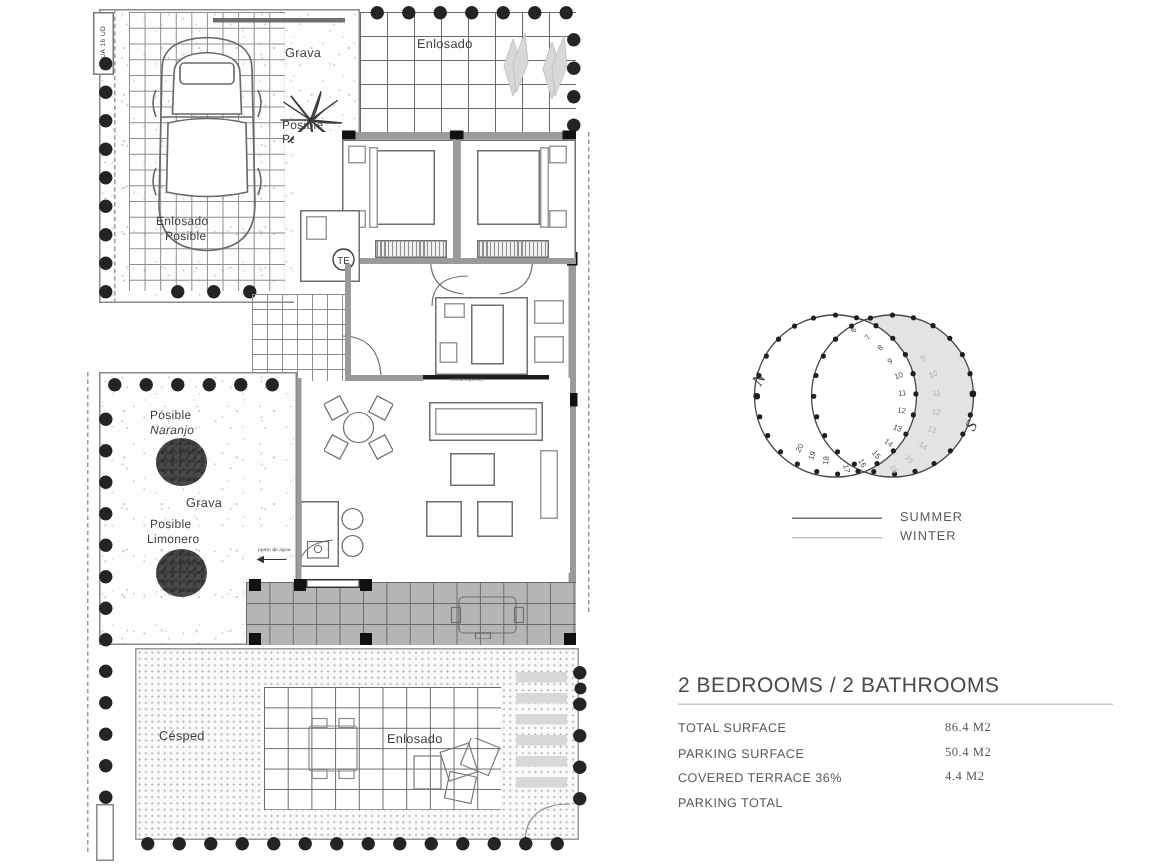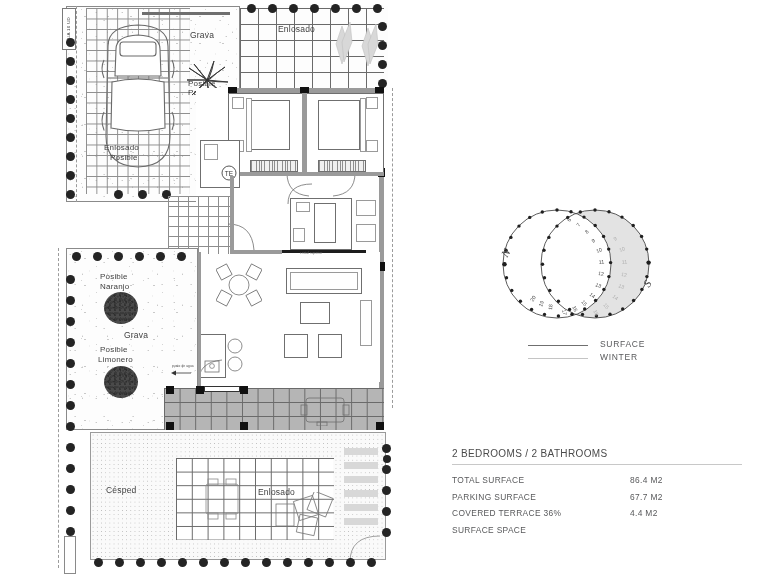--- a/index.html
+++ b/index.html
@@ -80,25 +80,25 @@
           #4a4a4a;
         background-size:5px 5px,6px 6px,5.5px 5.5px,6.5px 6.5px,5px 5px,auto;
   }
 
   
   #sundiagram{position:absolute;left:495px;top:196px;width:175px;height:150px;}
   .legend-row{position:absolute;font-size:8.5px;color:#58595b;letter-spacing:.7px;}
   .legend-line{position:absolute;height:0;border-top-style:solid;}
 
   #spec{position:absolute;left:452px;top:448px;width:290px;}
-  #spec .title{font-size:10px;color:#4a4a4a;letter-spacing:.35px;padding-bottom:5px;}
+  #spec .title{font-size:14px;color:#4a4a4a;letter-spacing:.35px;padding-bottom:5px;}
   #spec .rule{height:1px;background:#c8c8c8;margin-bottom:7px;}
   #spec table{border-collapse:collapse;width:100%;}
   #spec td{font-size:8.4px;color:#58595b;letter-spacing:.35px;padding:3.3px 0;vertical-align:top;}
-  #spec td.val{width:112px;}
+  #spec td.val{width:112px;font-family:Liberation Serif, serif;}
 </style>
 </head>
 <body>
 
 <div id="stage">
 
   <div id="plan">
 
     <div class="abs grava" style="left:66px;top:6px;width:174px;height:196px;border:.8px solid #8a8a8a;box-sizing:border-box;"></div>
 
@@ -288,21 +288,21 @@
     <svg class="abs" style="left:196px;top:358px;" width="28" height="28" viewBox="0 0 28 28">
       <path d="M26 2 Q2 4 2 26" fill="none" stroke="#6f6f6f" stroke-width=".8"></path>
     </svg>
 
     <div class="wall" style="left:196px;top:252px;width:5px;height:136px;"></div>
     <div class="wall" style="left:230px;top:176px;width:4px;height:78px;"></div>
     <div class="wall" style="left:234px;top:250px;width:48px;height:4px;"></div>
 
     <div class="abs grava" style="left:66px;top:248px;width:132px;height:182px;border:.8px solid #8a8a8a;box-sizing:border-box;"></div>
     <div class="lbl" style="left:100px;top:272px;">Posible</div>
-    <div class="lbl" style="left:100px;top:282px;">Naranjo</div>
+    <div class="lbl" style="left:100px;top:282px;font-style:italic;">Naranjo</div>
     <div class="tree" style="left:104px;top:292px;width:34px;height:32px;"></div>
     <div class="lbl lbl-lg" style="left:124px;top:330px;">Grava</div>
     <div class="lbl" style="left:100px;top:345px;">Posible</div>
     <div class="lbl" style="left:98px;top:355px;">Limonero</div>
     <div class="tree" style="left:104px;top:366px;width:34px;height:32px;"></div>
     <div class="tiny" style="left:172px;top:364px;">punto de agua</div>
     <svg class="abs" style="left:170px;top:369px;" width="22" height="8" viewBox="0 0 22 8">
       <path d="M21 4 L6 4" stroke="#333" stroke-width=".8"></path>
       <path d="M6 1.5 L1 4 L6 6.5 Z" fill="#333"></path>
     </svg>
@@ -516,43 +516,43 @@
       </g>
 
       <text x="12" y="62" font-size="11" fill="#3a3a3a" font-family="Liberation Serif, serif" font-style="italic" transform="rotate(-58 12 62)">N</text>
       <text x="154" y="92" font-size="11" fill="#3a3a3a" font-family="Liberation Serif, serif" font-style="italic" transform="rotate(-58 154 92)">S</text>
       <circle cx="9.5" cy="68.2" r="2.2" fill="#1f1f1f"></circle>
       <circle cx="153.6" cy="66.6" r="2.2" fill="#1f1f1f"></circle>
     </svg>
 
     
     <div class="legend-line" style="left:33px;top:149px;width:60px;border-top-width:1.6px;border-top-color:#6f6f6f;"></div>
-    <div class="legend-row" style="left:105px;top:143px;">SURFACE</div>
+    <div class="legend-row" style="left:105px;top:143px;">SUMMER</div>
     <div class="legend-line" style="left:33px;top:162px;width:60px;border-top-width:1.6px;border-top-color:#c4c4c4;"></div>
     <div class="legend-row" style="left:105px;top:156px;">WINTER</div>
   </div>
 
   <div id="spec">
     <div class="title">2 BEDROOMS / 2 BATHROOMS</div>
     <div class="rule"></div>
     <table>
       <tbody>
         <tr>
           <td>TOTAL SURFACE</td>
           <td class="val">86.4 M2</td>
         </tr>
         <tr>
           <td>PARKING SURFACE</td>
-          <td class="val">67.7 M2</td>
+          <td class="val">50.4 M2</td>
         </tr>
         <tr>
           <td>COVERED TERRACE 36%</td>
           <td class="val">4.4 M2</td>
         </tr>
         <tr>
-          <td>SURFACE SPACE</td>
+          <td>PARKING TOTAL</td>
           <td class="val"></td>
         </tr>
       </tbody>
     </table>
   </div>
 
 </div>
 
 </body></html>

